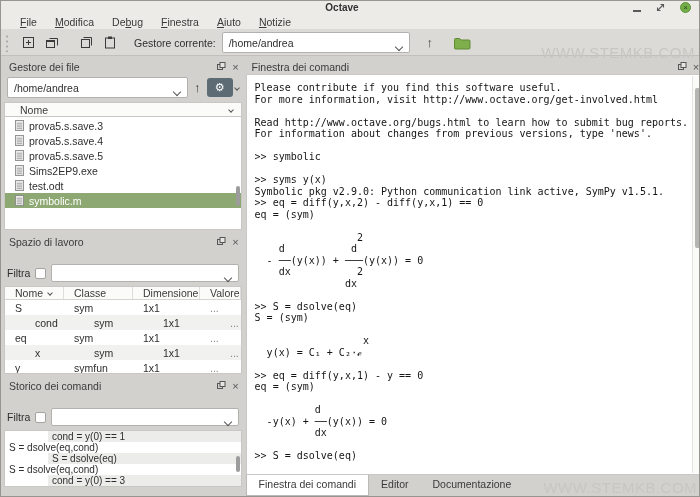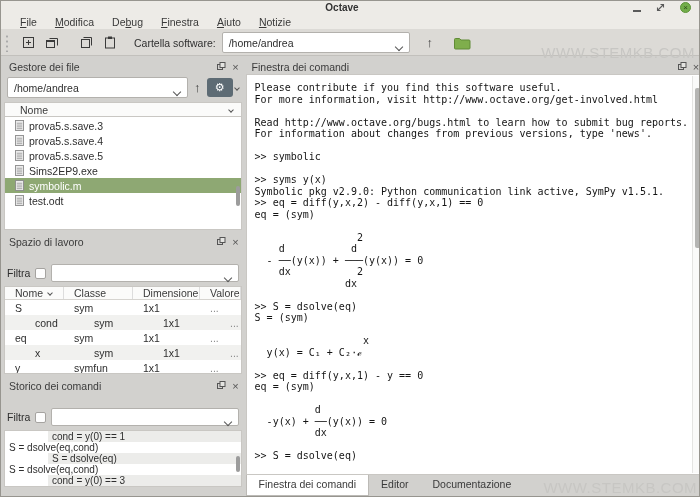--- a/index.html
+++ b/index.html
@@ -159,21 +159,21 @@
           <rect x="2.5" y="4.5" width="8" height="8" fill="none" stroke="#3a3a3a"></rect>
           <path d="M4.5 2.5 h8 v8" fill="none" stroke="#3a3a3a"></path>
         </svg>
     </div>
     <div class="tbtn">
       <svg width="14" height="15" viewBox="0 0 14 15">
           <rect x="2.5" y="3" width="9" height="10" fill="none" stroke="#3a3a3a"></rect>
           <rect x="5" y="1.5" width="4" height="2.5" fill="#3a3a3a"></rect>
         </svg>
     </div>
-    <span class="tb-label">Cartella software:</span>
+    <span class="tb-label">Gestore corrente:</span>
     <div class="tb-combo">
       <span>/home/andrea</span>
       <span class="combo-chev"><span class="chev"></span></span>
     </div>
     <div class="tbtn tb-up">
         <span class="up-arrow">↑</span>
       </div>
     <div class="tbtn tb-folder">
       <svg width="18" height="14" viewBox="0 0 18 14">
           <path d="M1.5 3.5 a1 1 0 0 1 1-1 h4 l1.5 1.5 h8 a1 1 0 0 1 1 1 v7 a1 1 0 0 1 -1 1 h-13.5 a1 1 0 0 1 -1-1 z" fill="#7fae4c" stroke="#618b37"></path>
@@ -236,33 +236,33 @@
               </svg>
               <span>prova5.s.save.5</span>
             </div>
             <div class="file-row">
               <svg class="doc-icon" width="9" height="11" viewBox="0 0 10 12">
                 <rect x="0.5" y="0.5" width="9" height="11" fill="#ececec" stroke="#8a8a8a"></rect>
                 <path d="M2 3.5h6M2 5.5h6M2 7.5h6M2 9.5h6" stroke="#9a9a9a" stroke-width="0.9"></path>
               </svg>
               <span>Sims2EP9.exe</span>
             </div>
+            <div class="file-row">
+              <svg class="doc-icon" width="9" height="11" viewBox="0 0 10 12">
+                <rect x="0.5" y="0.5" width="9" height="11" fill="#ececec" stroke="#8a8a8a"></rect>
+                <path d="M2 3.5h6M2 5.5h6M2 7.5h6M2 9.5h6" stroke="#9a9a9a" stroke-width="0.9"></path>
+              </svg>
+              <span>test.odt</span>
+            </div>
             <div class="file-row selected">
               <svg class="doc-icon" width="9" height="11" viewBox="0 0 10 12">
                 <rect x="0.5" y="0.5" width="9" height="11" fill="#ececec" stroke="#8a8a8a"></rect>
                 <path d="M2 3.5h6M2 5.5h6M2 7.5h6M2 9.5h6" stroke="#9a9a9a" stroke-width="0.9"></path>
               </svg>
               <span>symbolic.m</span>
-            </div>
-            <div class="file-row">
-              <svg class="doc-icon" width="9" height="11" viewBox="0 0 10 12">
-                <rect x="0.5" y="0.5" width="9" height="11" fill="#ececec" stroke="#8a8a8a"></rect>
-                <path d="M2 3.5h6M2 5.5h6M2 7.5h6M2 9.5h6" stroke="#9a9a9a" stroke-width="0.9"></path>
-              </svg>
-              <span>test.odt</span>
             </div>
             <div class="file-vscroll"></div>
           </div>
       </div>
 
       <div class="panel ws-panel">
         <div class="panel-header">
           <span class="ph-title">Spazio di lavoro</span>
           <span class="ph-icons">
             <svg width="9" height="9" viewBox="0 0 9 9">

